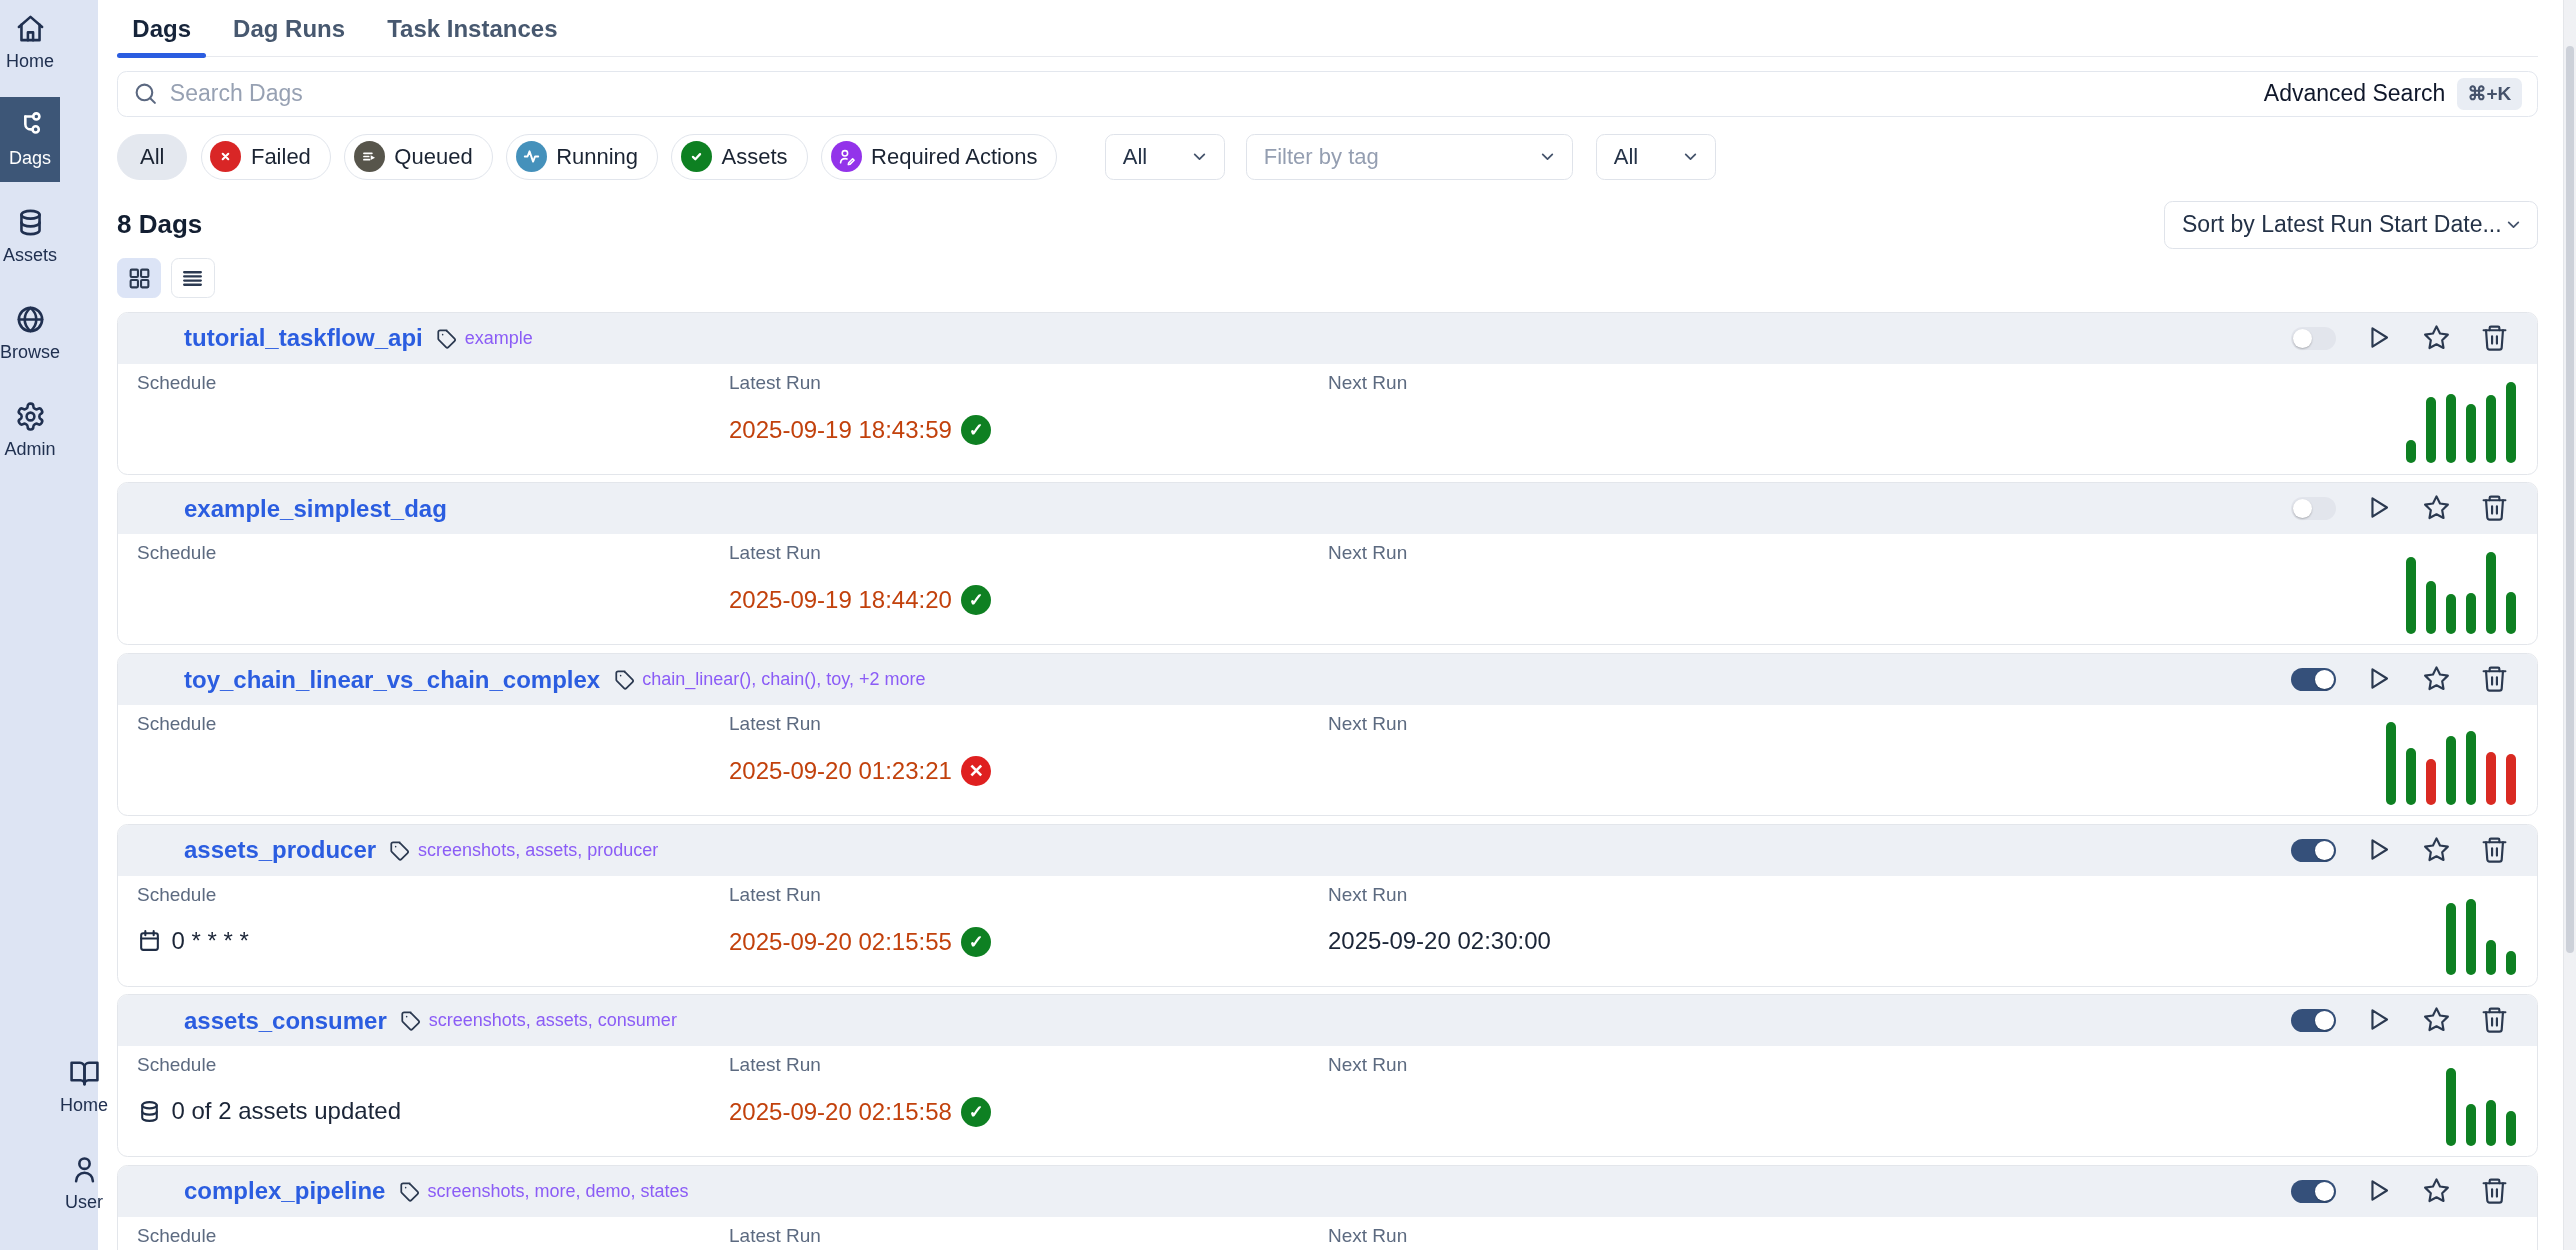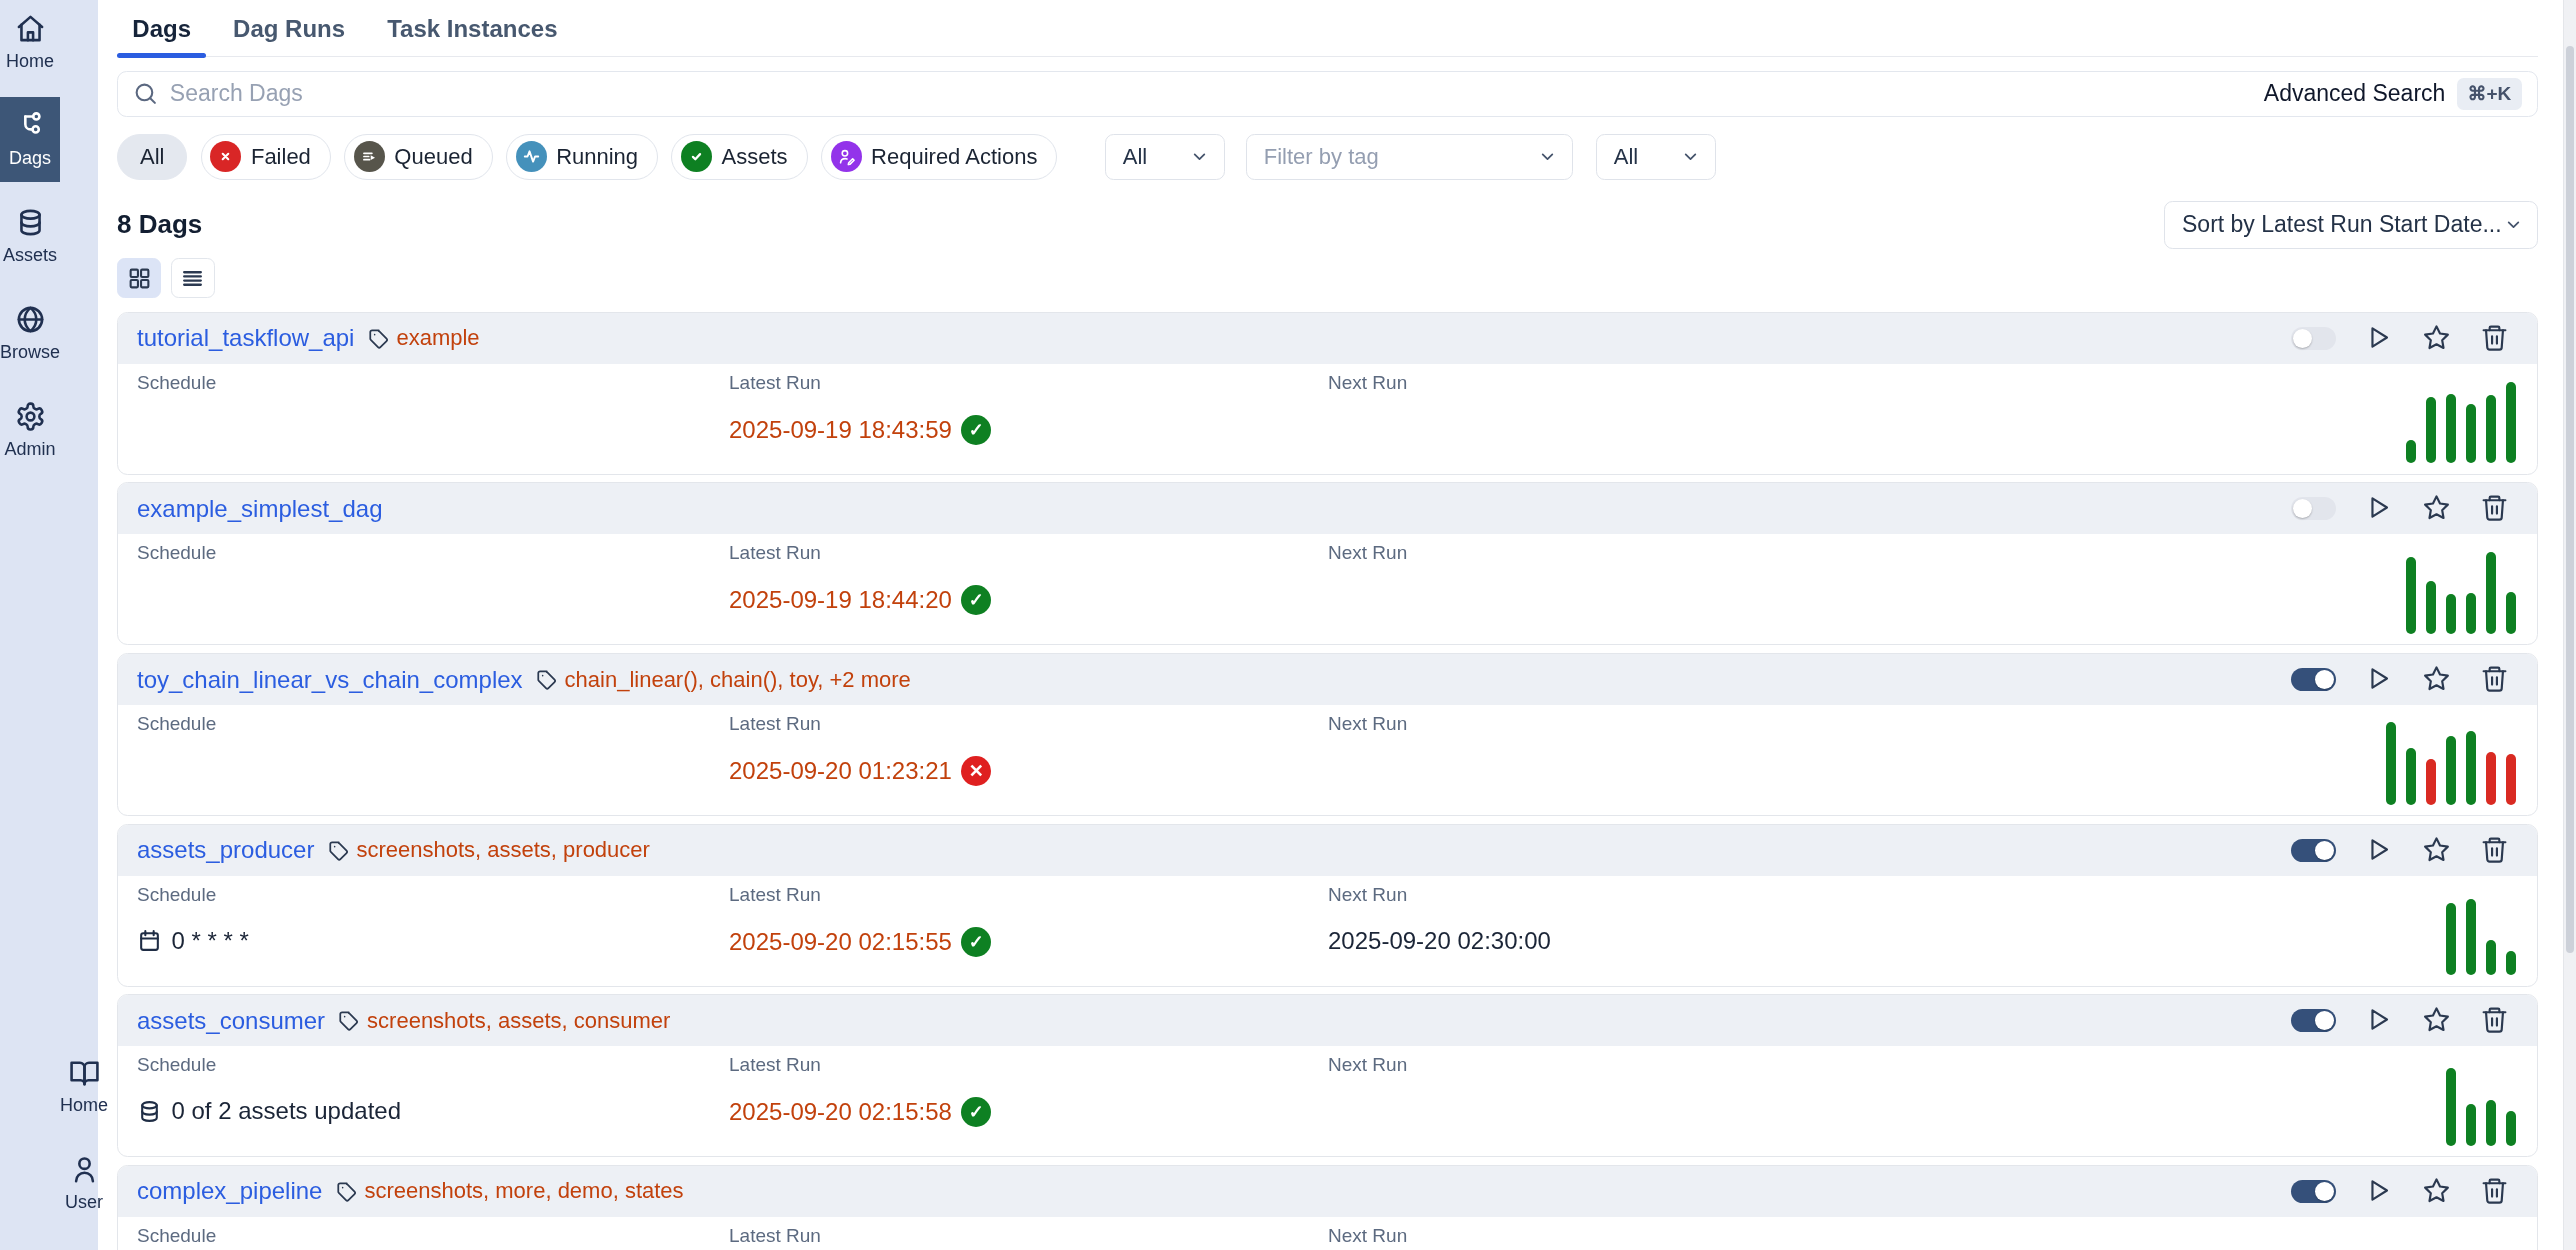--- a/index.html
+++ b/index.html
@@ -54,24 +54,24 @@
 
   .viewrow { margin-top:9.5px; display:flex; gap:9.5px; }
   .vbtn { width:44px; height:40px; border-radius:7.6px; border:1.4px solid #e2e6ec; background:#fff;
           display:flex; align-items:center; justify-content:center; color:#2b3950; cursor:pointer; }
   .vbtn svg { width:25px; height:25px; }
   .vbtn.active { background:#dce4f6; border-color:#dce4f6; }
 
   .daglist { margin-top:13.4px; }
   .card { height:163px; border:1.4px solid #e3e6eb; border-radius:10.5px; overflow:hidden; background:#fff; margin-bottom:7.6px; }
   .card-head { height:51px; background:#edf0f5; display:flex; align-items:center; padding:0 27px 0 19px; }
-  .dag-name { font-size:24px; font-weight:400; color:#2b5de0; cursor:pointer; text-decoration:none; }
+  .dag-name { font-size:24px; font-weight:700; color:#2b5de0; cursor:pointer; text-decoration:none;margin-left:47px; }
   .tag-wrap { display:flex; align-items:center; gap:7.6px; margin-left:13.4px; color:#2b3950; }
   .tag-wrap svg { width:21px; height:21px; }
-  .tags { font-size:22px; color:#c2410c; }
+  .tags { font-size:18px; color:#8b5cf6; }
   .controls { margin-left:auto; display:flex; align-items:center; gap:27px; }
   .toggle { width:45px; height:23px; border-radius:11.5px; position:relative; cursor:pointer; flex-shrink:0; }
   .toggle.off { background:#e2e5ec; }
   .toggle.on { background:#35507a; }
   .knob { position:absolute; top:1.9px; width:19px; height:19px; border-radius:50%; background:#fff; box-shadow:0 1px 1.9px rgba(0,0,0,.25); }
   .toggle.off .knob { left:1.9px; }
   .toggle.on .knob { right:1.9px; }
   .icon-btn { background:none; border:none; width:31px; height:31px; padding:0; color:#2b3950; cursor:pointer; }
   .icon-btn svg { width:29px; height:29px; }
 

